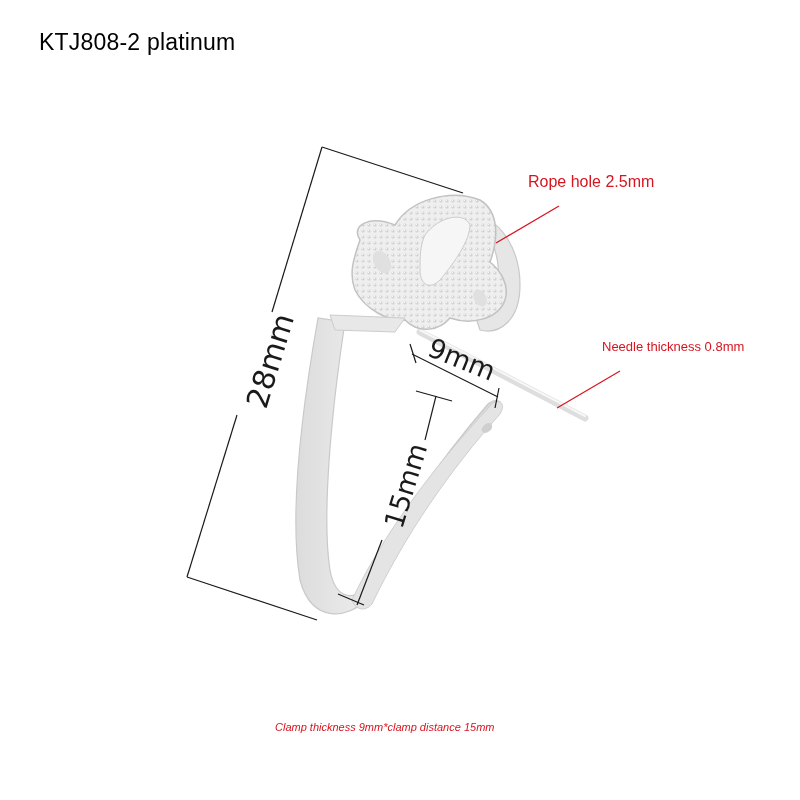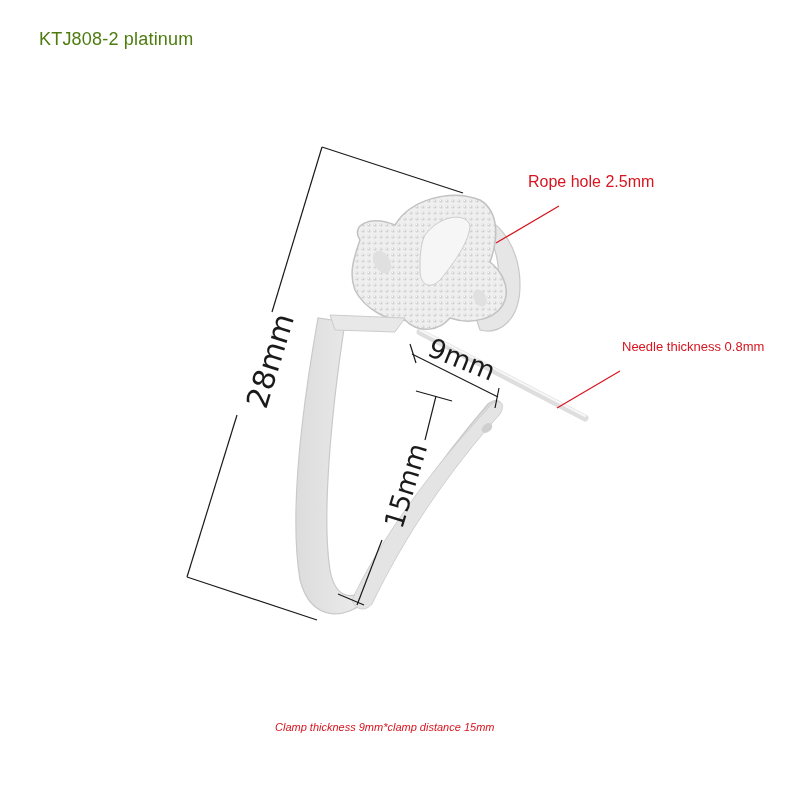--- a/index.html
+++ b/index.html
@@ -11,40 +11,39 @@
       width: 800px;
       height: 800px;
       position: relative;
       overflow: hidden;
       font-family: "Liberation Sans", "DejaVu Sans", sans-serif;
     }
     .title {
       position: absolute;
       left: 39px;
       top: 29px;
-      font-size: 18px;
-      color: #4d7c0f;
+      font-size: 23px;
+      color: #000000;
       letter-spacing: 0.2px;
     }
     .label-red {
       position: absolute;
       color: #d7141f;
       white-space: nowrap;
     }
     .rope-label {
       left: 528px;
       top: 173px;
       font-size: 16px;
       text-align: right;
     }
     .needle-label {
       left: 602px;
       top: 339px;
       font-size: 13px;
-      margin-left: 20px;
     }
     .caption {
       left: 275px;
       top: 721px;
       font-size: 11px;
       font-style: italic;
     }
     svg.art {
       position: absolute;
       left: 0;

